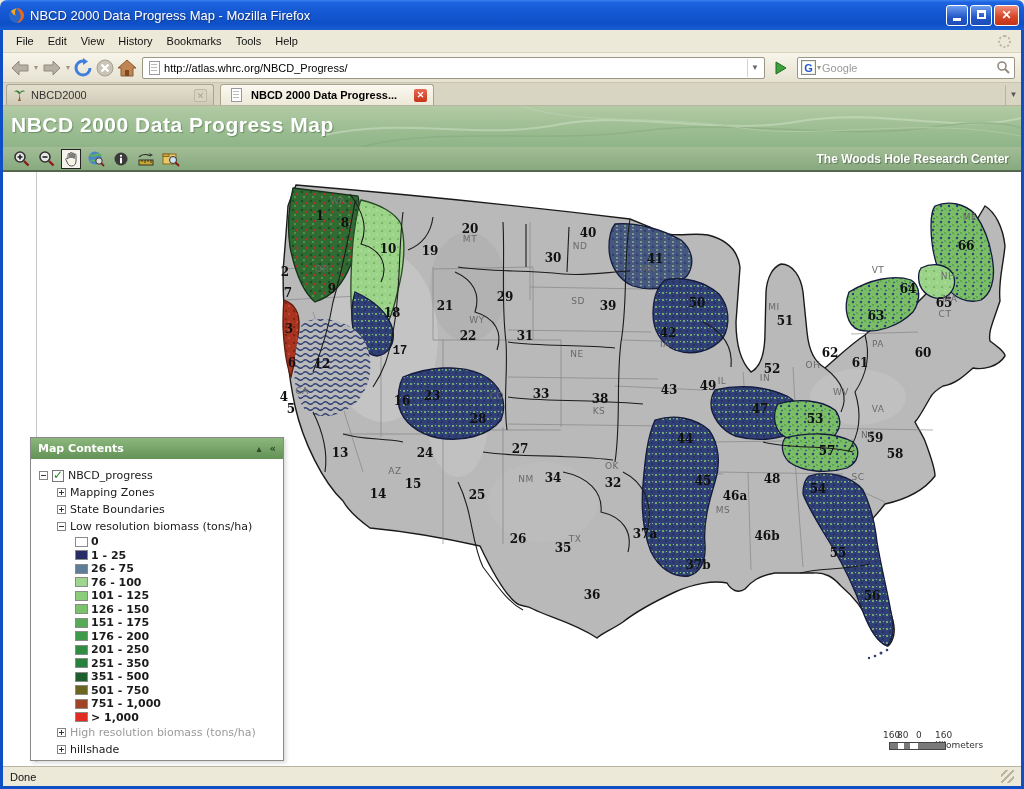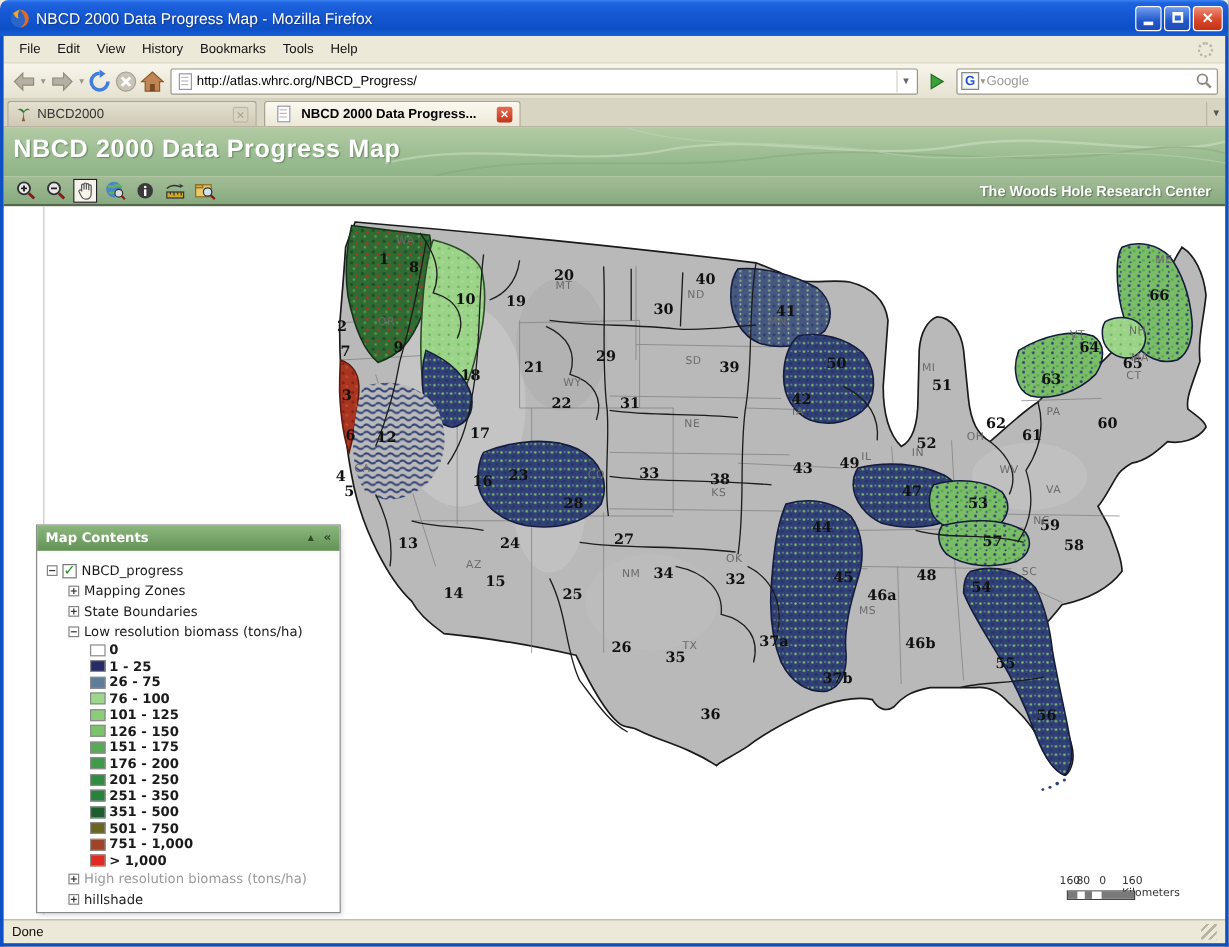--- a/index.html
+++ b/index.html
@@ -459,21 +459,21 @@
         <span class="zone-label" style="left: 289px; top: 191px;">6</span>
         <span class="zone-label" style="left: 285px; top: 121px;">7</span>
         <span class="zone-label" style="left: 342px; top: 51px;">8</span>
         <span class="zone-label" style="left: 329px; top: 117px;">9</span>
         <span class="zone-label" style="left: 385px; top: 77px;">10</span>
         <span class="zone-label" style="left: 319px; top: 192px;">12</span>
         <span class="zone-label" style="left: 337px; top: 281px;">13</span>
         <span class="zone-label" style="left: 375px; top: 322px;">14</span>
         <span class="zone-label" style="left: 410px; top: 312px;">15</span>
         <span class="zone-label" style="left: 399px; top: 229px;">16</span>
-        <span class="zone-label" style="left: 397px; top: 189px;">17</span>
+        <span class="zone-label" style="left: 397px; top: 179px; font-family: Liberation Mono, monospace;">17</span>
         <span class="zone-label" style="left: 389px; top: 141px;">18</span>
         <span class="zone-label" style="left: 427px; top: 79px;">19</span>
         <span class="zone-label" style="left: 467px; top: 57px;">20</span>
         <span class="zone-label" style="left: 442px; top: 134px;">21</span>
         <span class="zone-label" style="left: 465px; top: 164px;">22</span>
         <span class="zone-label" style="left: 429px; top: 224px;">23</span>
         <span class="zone-label" style="left: 422px; top: 281px; text-align: center;">24</span>
         <span class="zone-label" style="left: 474px; top: 323px;">25</span>
         <span class="zone-label" style="left: 515px; top: 367px;">26</span>
         <span class="zone-label" style="left: 517px; top: 277px;">27</span>
@@ -541,21 +541,21 @@
         <span class="state-label" style="left: 762px; top: 206px;">IN</span>
         <span class="state-label" style="left: 810px; top: 193px;">OH</span>
         <span class="state-label" style="left: 875px; top: 172px;">PA</span>
         <span class="state-label" style="left: 838px; top: 220px;">WV</span>
         <span class="state-label" style="left: 875px; top: 237px;">VA</span>
         <span class="state-label" style="left: 865px; top: 263px;">NC</span>
         <span class="state-label" style="left: 855px; top: 305px;">SC</span>
         <span class="state-label" style="left: 720px; top: 338px;">MS</span>
         <span class="state-label" style="left: 967px; top: 45px;">ME</span>
         <span class="state-label" style="left: 945px; top: 104px;">NH</span>
-        <span class="state-label" style="left: 895px; top: 98px; margin-top: 10px;">VT</span>
+        <span class="state-label" style="left: 875px; top: 98px;">VT</span>
         <span class="state-label" style="left: 947px; top: 127px;">MA</span>
         <span class="state-label" style="left: 942px; top: 142px;">CT</span>
       </div>
 
     
     <div class="scalebar">
       <span class="sb-label" style="left:0">160</span>
       <span class="sb-label" style="left:14px">80</span>
       <span class="sb-label" style="left:33px">0</span>
       <span class="sb-label" style="left:52px">160 Kilometers</span>

